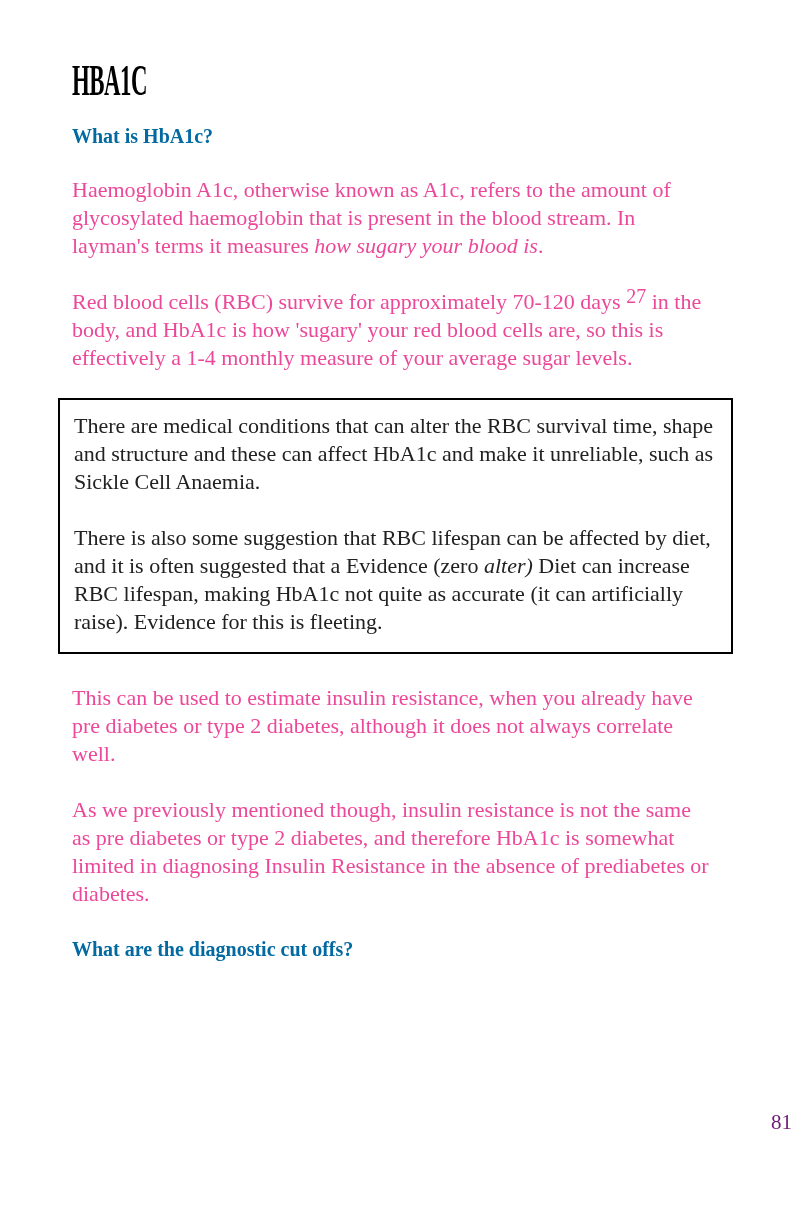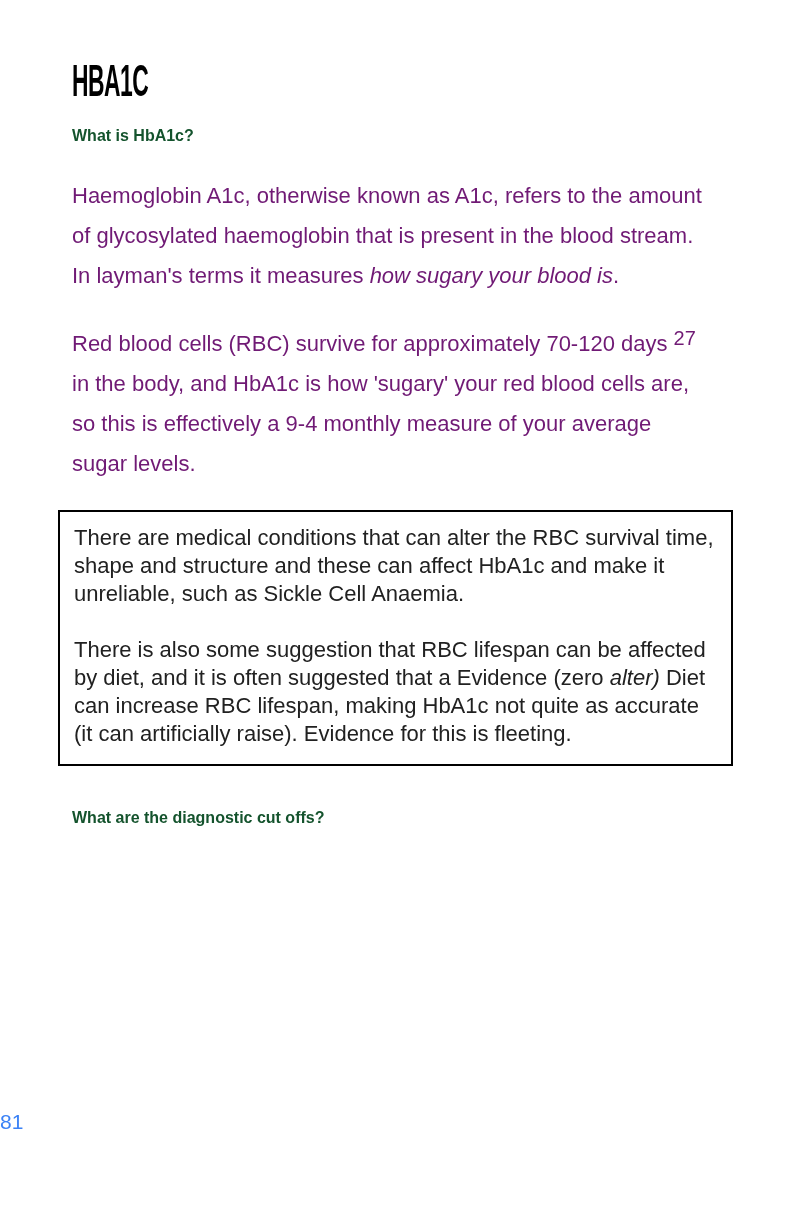--- a/index.html
+++ b/index.html
@@ -1,21 +1,21 @@
 <!DOCTYPE html>
 <html><head>
 <meta charset="utf-8">
 <style>
   html, body { margin: 0; padding: 0; background: #ffffff; }
   .page {
     position: relative;
     width: 792px;
     height: 1224px;
     background: #ffffff;
-    font-family: Liberation Sans, sans-serif;
+    font-family: Liberation Serif, serif;
     color: #212121;
     overflow: hidden;
     box-sizing: border-box;
   }
   .content {
     position: absolute;
     top: 0; left: 72px;
     width: 640px;
     padding-top: 64px;
   }
@@ -29,30 +29,30 @@
     display: inline-block;
     font-size: 44px;
     font-weight: bold;
     letter-spacing: -1px;
     transform: scaleX(0.52);
     transform-origin: left center;
     white-space: nowrap;
   }
   .subheading {
     margin: 24px 0 0 0;
-    font-size: 16px;
+    font-size: 20px;
     font-weight: bold;
     line-height: 28px;
-    color: #14532d;
+    color: #0369a1;
   }
   p.body-para {
     margin: 28px 0 0 0;
     font-size: 22px;
-    line-height: 40px;
-    color: #701a75;
+    line-height: 28px;
+    color: #ec4899;
   }
   p.body-para.first { margin-top: 26px; }
   .it { font-style: italic; }
   .footnote-ref {
     font-size: 20px;
     position: relative;
     top: -6px;
   }
   .callout-box {
     margin: 26px 4px 0 -14px;
@@ -62,53 +62,55 @@
     padding: 12px 14px 16px 14px;
   }
   .callout-box p.box-para {
     margin: 0;
     font-size: 22px;
     line-height: 28px;
     color: #212121;
   }
   .callout-box p.box-para + p.box-para { margin-top: 28px; }
   p.after-box { margin-top: 30px; }
-  .subheading.second { margin-top: 38px; }
+  .subheading.second { margin-top: 27px; }
   .page-number {
     position: absolute;
     top: 1108px;
     left: 0;
     width: 792px;
-    text-align: left;
+    text-align: right;
     font-size: 21px;
     line-height: 28px;
-    color: #3b82f6;
+    color: #701a75;
   }
 </style>
 </head>
 <body>
 
 <div class="page">
   <div class="content">
 
     <h1 class="doc-title">
       <span class="condensed">HBA1C</span>
     </h1>
 
     <h2 class="subheading">What is HbA1c?</h2>
 
     <p class="body-para first"><span>Haemoglobin A1c, otherwise known as A1c, refers to the amount of glycosylated haemoglobin that is present in the blood stream. In layman's terms it measures </span><span class="it">how sugary your blood is</span><span>.</span></p>
 
-    <p class="body-para"><span>Red blood cells (RBC) survive for approximately 70-120 days </span><span class="footnote-ref">27</span><span> in the body, and HbA1c is how 'sugary' your red blood cells are, so this is effectively a 9-4 monthly measure of your average sugar levels.</span></p>
+    <p class="body-para"><span>Red blood cells (RBC) survive for approximately 70-120 days </span><span class="footnote-ref">27</span><span> in the body, and HbA1c is how 'sugary' your red blood cells are, so this is effectively a 1-4 monthly measure of your average sugar levels.</span></p>
 
     <div class="callout-box">
       <p class="box-para">There are medical conditions that can alter the RBC survival time, shape and structure and these can affect HbA1c and make it unreliable, such as Sickle Cell Anaemia.</p>
       <p class="box-para"><span>There is also some suggestion that RBC lifespan can be affected by diet, and it is often suggested that a Evidence (zero </span><span class="it">alter)</span><span> Diet can increase RBC lifespan, making HbA1c not quite as accurate (it can artificially raise). Evidence for this is fleeting.</span></p>
     </div>
 
+    <p class="body-para after-box">This can be used to estimate insulin resistance, when you already have pre diabetes or type 2 diabetes, although it does not always correlate well.</p>
 
+    <p class="body-para">As we previously mentioned though, insulin resistance is not the same as pre diabetes or type 2 diabetes, and therefore HbA1c is somewhat limited in diagnosing Insulin Resistance in the absence of prediabetes or diabetes.</p>
 
     <h2 class="subheading second">What are the diagnostic cut offs?</h2>
 
   </div>
 
   <div class="page-number">81</div>
 </div>
 
 </body></html>

